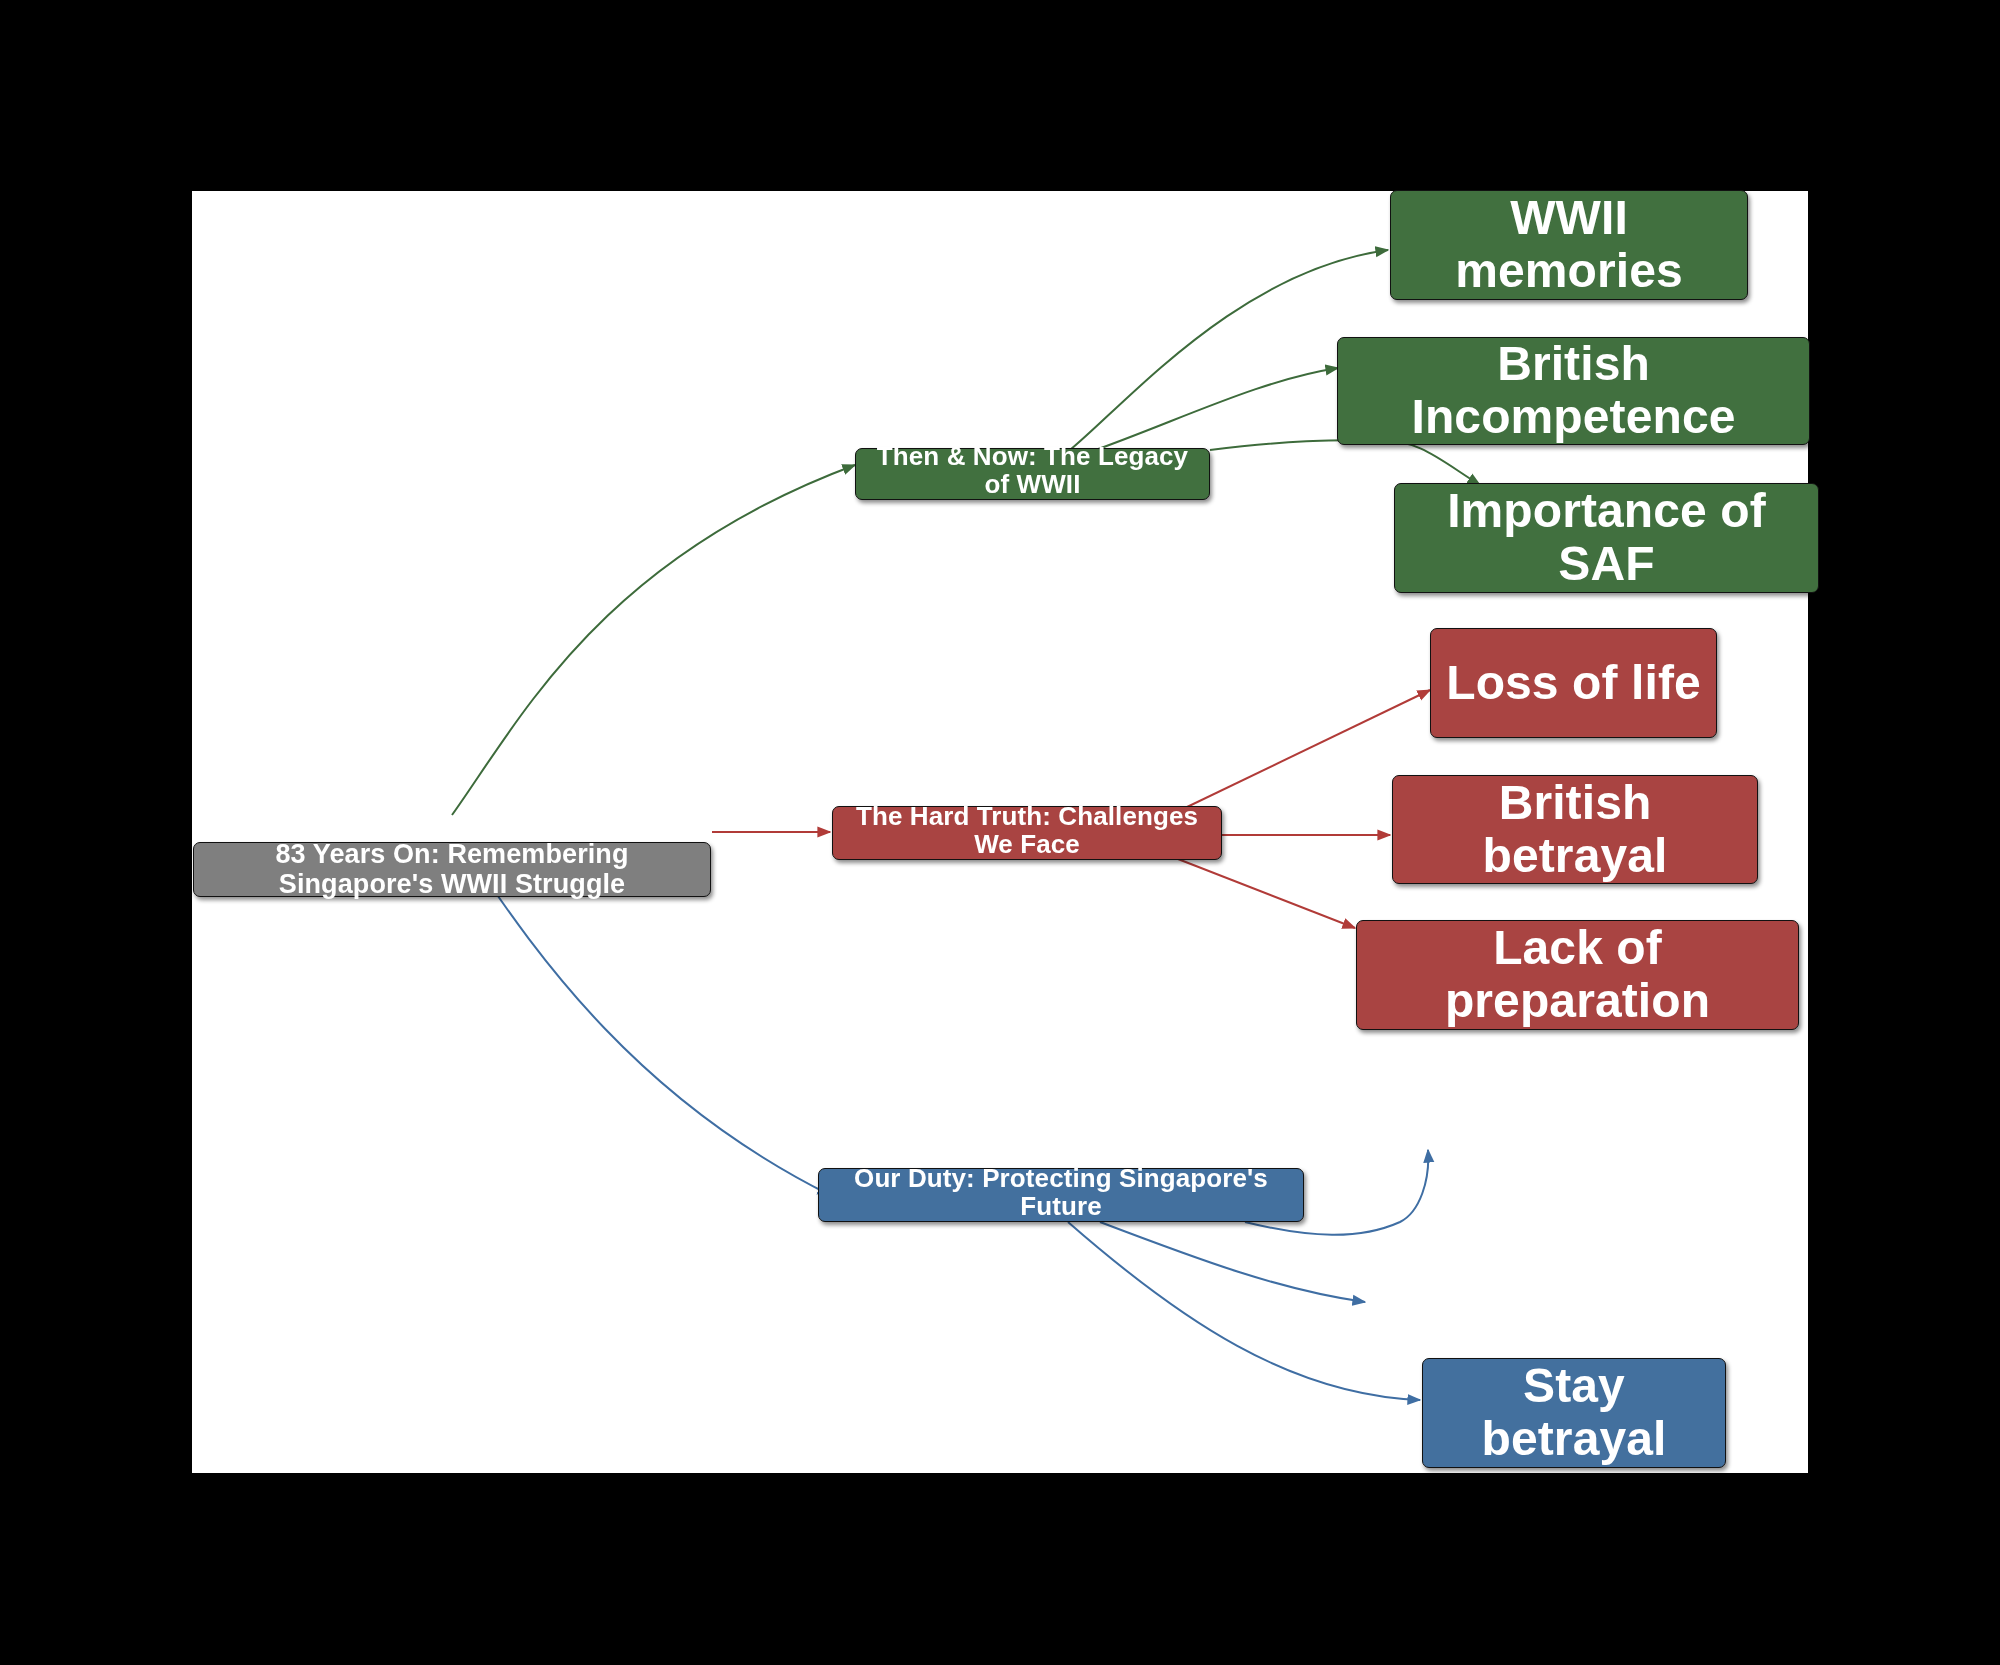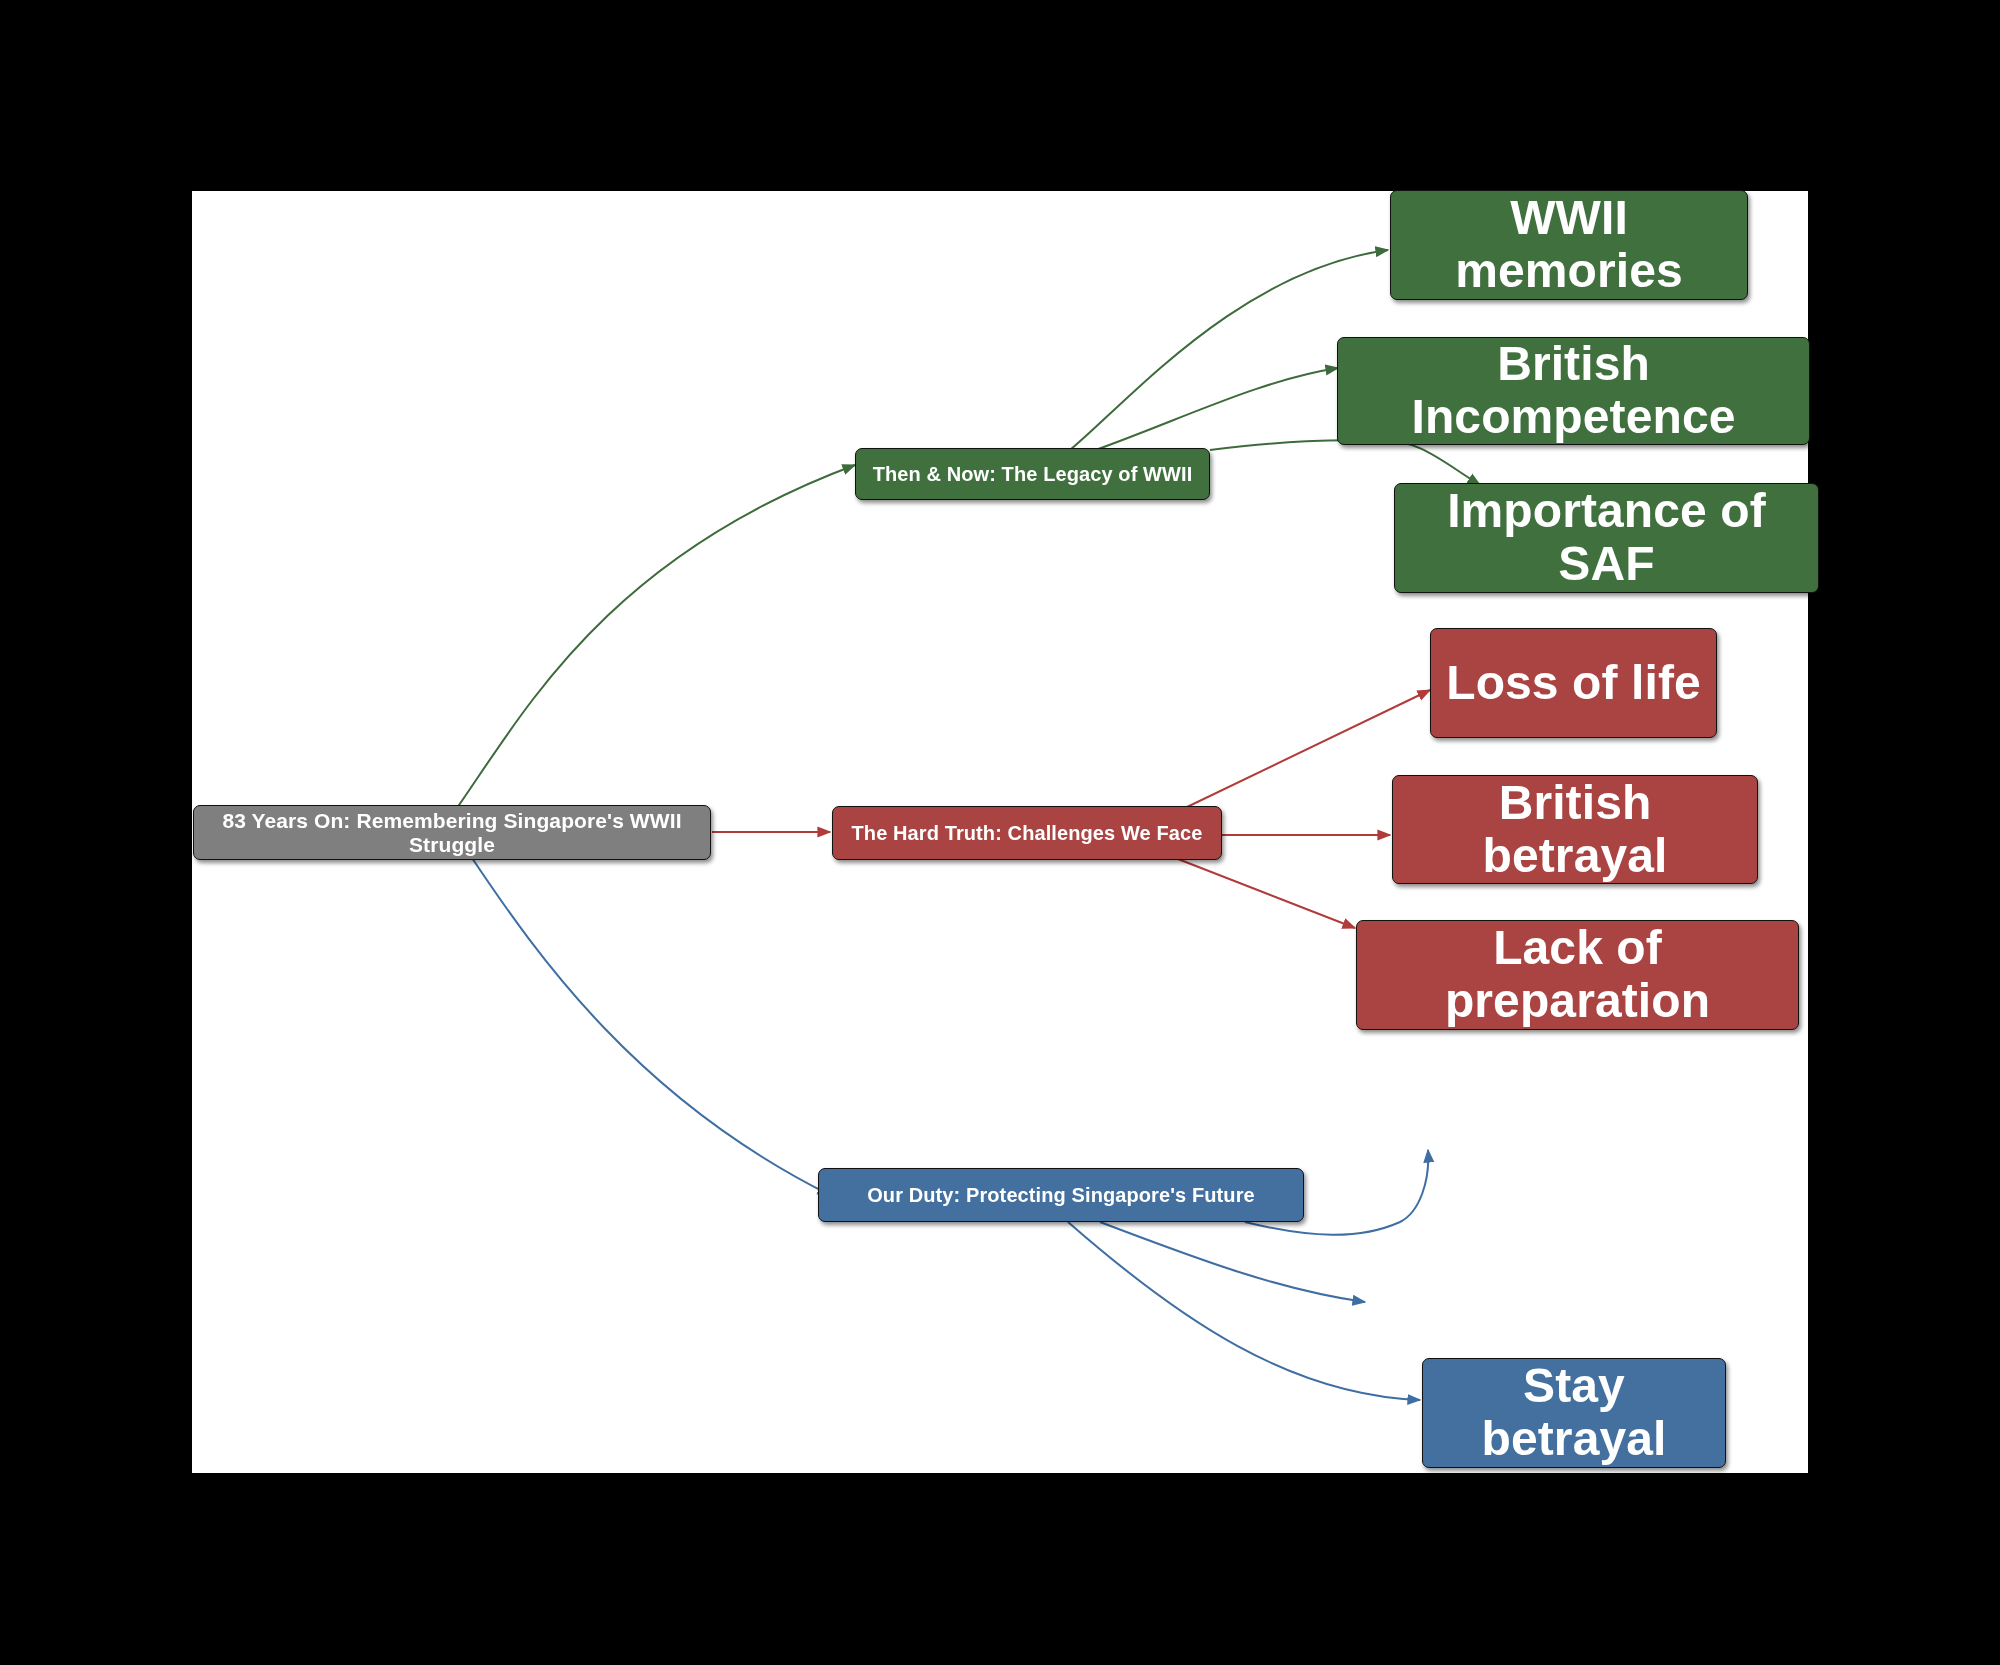--- a/index.html
+++ b/index.html
@@ -50,24 +50,26 @@
     text-align: center;
     border-radius: 7px;
     border: 1.5px solid #111111;
     box-shadow: 2px 3px 4px rgba(0,0,0,0.45);
     line-height: 1.1;
     padding: 0 14px;
     letter-spacing: 0.1px;
   }
   .node-root {
     background: #7f7f7f;
-    font-size: 21px;
+    font-size: 27px;
+    margin-top: 37px;
   }
   .node-branch {
-    font-size: 20px;
+    font-size: 26px;
+    align-items: flex-end;
   }
   .node-leaf {
     font-size: 48px;
   }
   .c-green  { background: #41703f; }
   .c-red    { background: #a94442; }
   .c-blue   { background: #43709e; }
   .c-gray   { background: #7f7f7f; }
 </style>
 </head>

